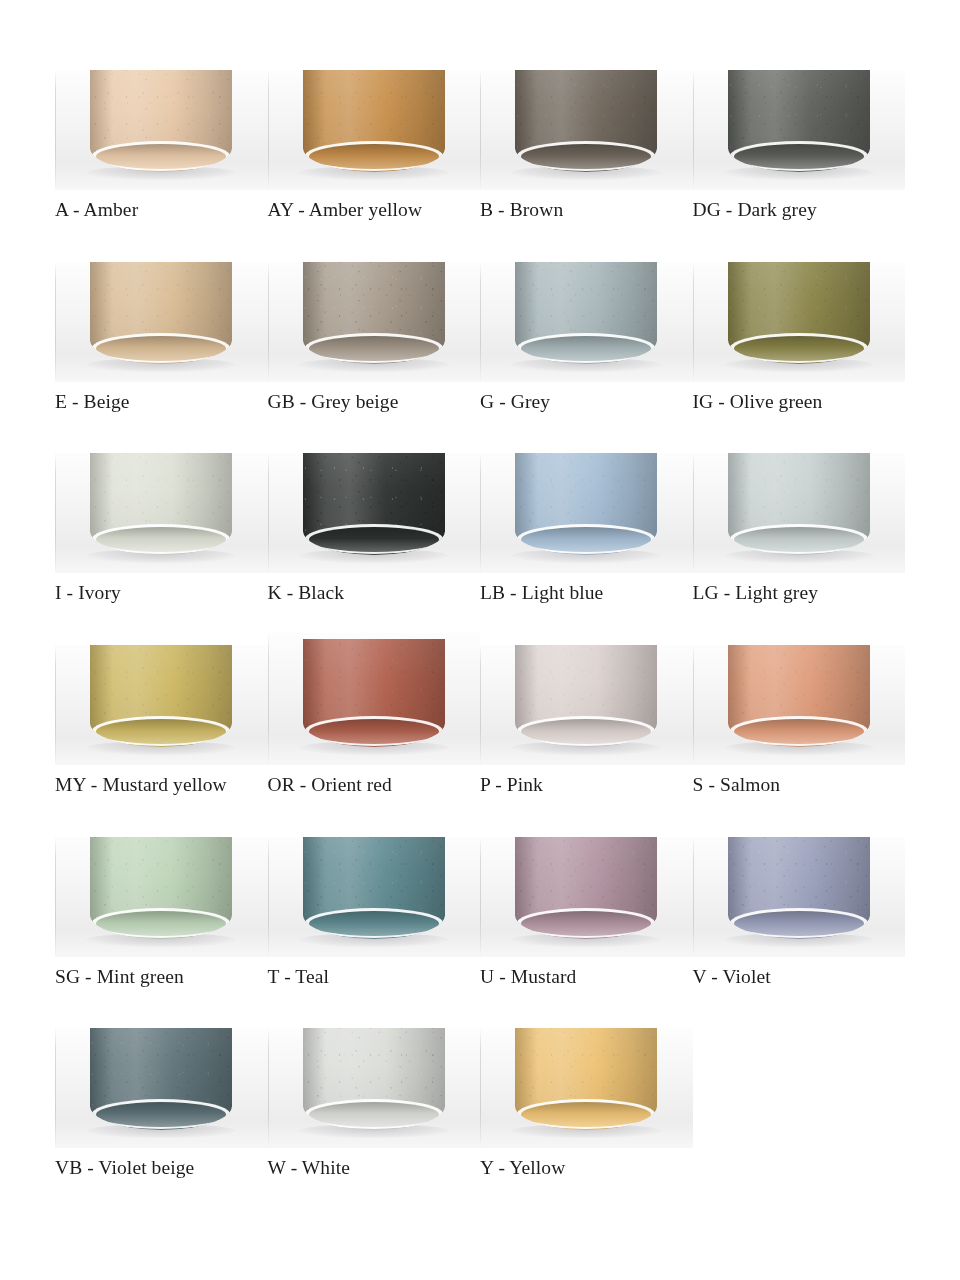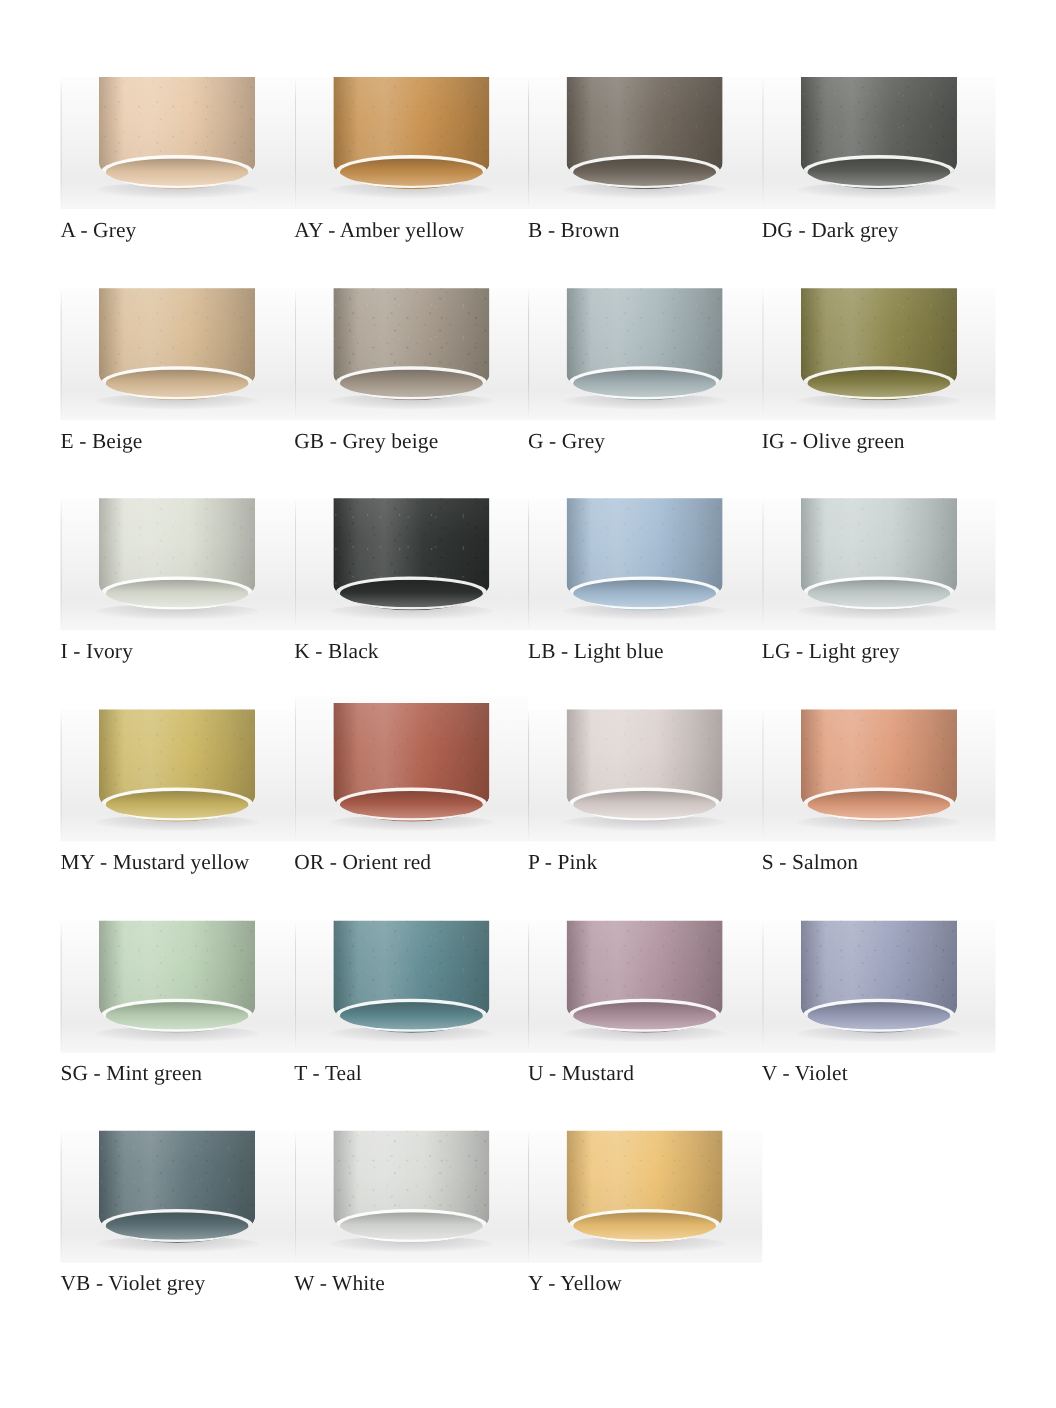--- a/index.html
+++ b/index.html
@@ -164,21 +164,21 @@
       <div class="cell">
         <div class="photo">
           <div class="shade-shadow"></div>
           <div class="shade" style="--c: #e8c9a8; --grain: 0.3;">
             <div class="body"></div>
             <div class="grain"></div>
             <div class="rim"></div>
             <div class="inner"></div>
           </div>
         </div>
-        <div class="label">A - Grey</div>
+        <div class="label">A - Amber</div>
       </div>
       <div class="cell">
         <div class="photo">
           <div class="shade-shadow"></div>
           <div class="shade" style="--c: #c8904c; --grain: 0.26;">
             <div class="body"></div>
             <div class="grain"></div>
             <div class="rim"></div>
             <div class="inner"></div>
           </div>
@@ -404,21 +404,21 @@
       <div class="cell">
         <div class="photo">
           <div class="shade-shadow"></div>
           <div class="shade" style="--c: #5e7379; --grain: 0.4;">
             <div class="body"></div>
             <div class="grain"></div>
             <div class="rim"></div>
             <div class="inner"></div>
           </div>
         </div>
-        <div class="label">VB - Violet grey</div>
+        <div class="label">VB - Violet beige</div>
       </div>
       <div class="cell">
         <div class="photo">
           <div class="shade-shadow"></div>
           <div class="shade" style="--c: #dadcd8; --grain: 0.42;">
             <div class="body"></div>
             <div class="grain"></div>
             <div class="rim"></div>
             <div class="inner"></div>
           </div>

